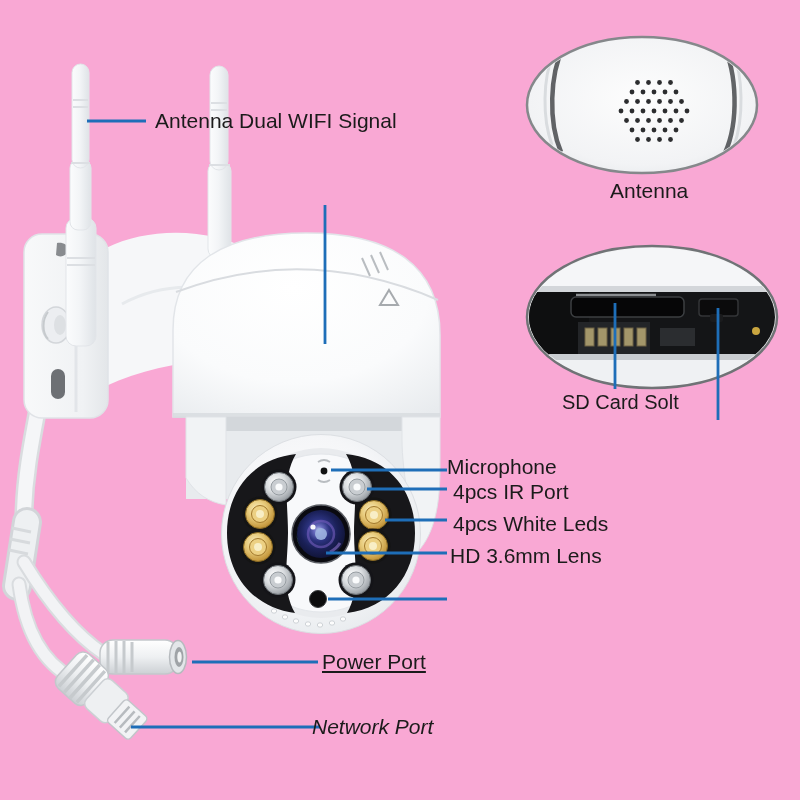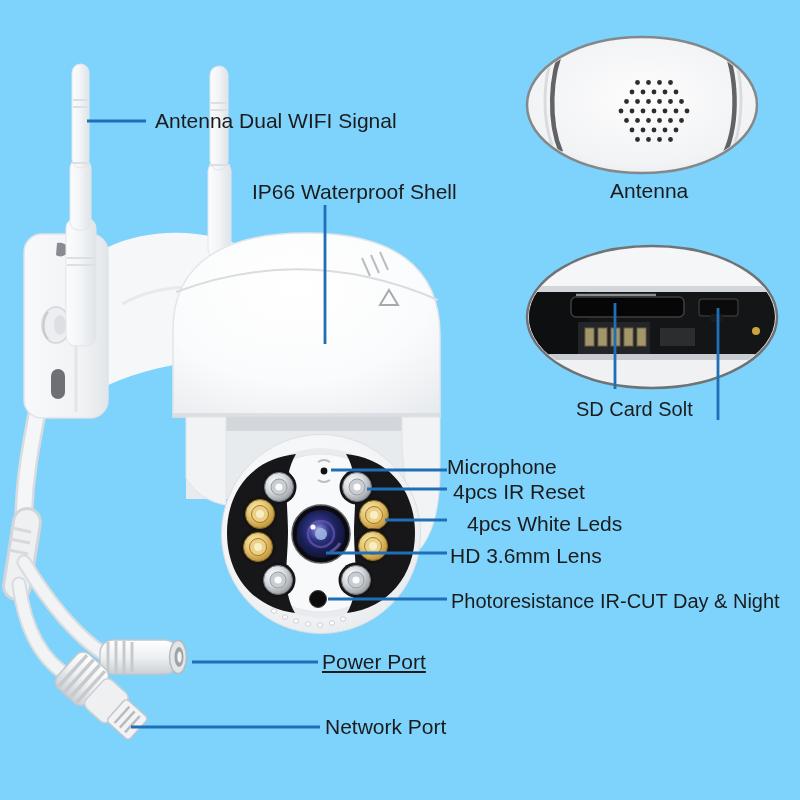--- a/index.html
+++ b/index.html
@@ -1,16 +1,16 @@
 <!DOCTYPE html>
 <html><head>
 <meta charset="utf-8">
 <style>
   html,body{margin:0;padding:0;background:#ffffff;}
-  .stage{position:relative;width:800px;height:800px;background:#7dd3fc;overflow:hidden;
+  .stage{position:relative;width:800px;height:800px;background:#f9a8d4;overflow:hidden;
          font-family:"Liberation Sans","DejaVu Sans",sans-serif;}
   .stage svg{position:absolute;left:0;top:0;}
   .label{position:absolute;white-space:nowrap;color:#1b1b1b;font-size:21px;line-height:24px;}
   .label.sm{font-size:20px;}
 </style>
 </head>
 <body>
 
 <div class="stage">
 
@@ -307,24 +307,22 @@
     <line x1="367" y1="489" x2="447" y2="489"></line>
     <line x1="385" y1="520" x2="447" y2="520"></line>
     <line x1="326" y1="553" x2="447" y2="553"></line>
     <line x1="328" y1="599" x2="447" y2="599"></line>
     <line x1="192" y1="662" x2="318" y2="662"></line>
     <line x1="131" y1="727" x2="320" y2="727"></line>
   </g>
 </svg>
 
 <div class="label" style="left:155px;top:109px;">Antenna Dual WIFI Signal</div>
-<div class="label" style="left:252px;top:180px;">IP66 Waterproof Shell</div>
 <div class="label" style="left:610px;top:179px;">Antenna</div>
-<div class="label sm" style="left:576px;top:390px;margin-top:7px;">SD Card Solt</div>
+<div class="label sm" style="left:562px;top:390px;">SD Card Solt</div>
 <div class="label" style="left:447px;top:455px;">Microphone</div>
-<div class="label" style="left:453px;top:480px;">4pcs IR Reset</div>
-<div class="label" style="left:467px;top:512px;text-align:right;">4pcs White Leds</div>
+<div class="label" style="left:453px;top:480px;">4pcs IR Port</div>
+<div class="label" style="left:453px;top:512px;text-align:right;">4pcs White Leds</div>
 <div class="label" style="left:450px;top:544px;">HD 3.6mm Lens</div>
-<div class="label sm" style="left:451px;top:589px;">Photoresistance IR-CUT Day &amp; Night</div>
 <div class="label" style="left:322px;top:650px;text-decoration:underline;">Power Port</div>
-<div class="label" style="left:325px;top:715px;">Network Port</div>
+<div class="label" style="left:312px;top:715px;font-style:italic;">Network Port</div>
 
 </div>
 
 </body></html>

